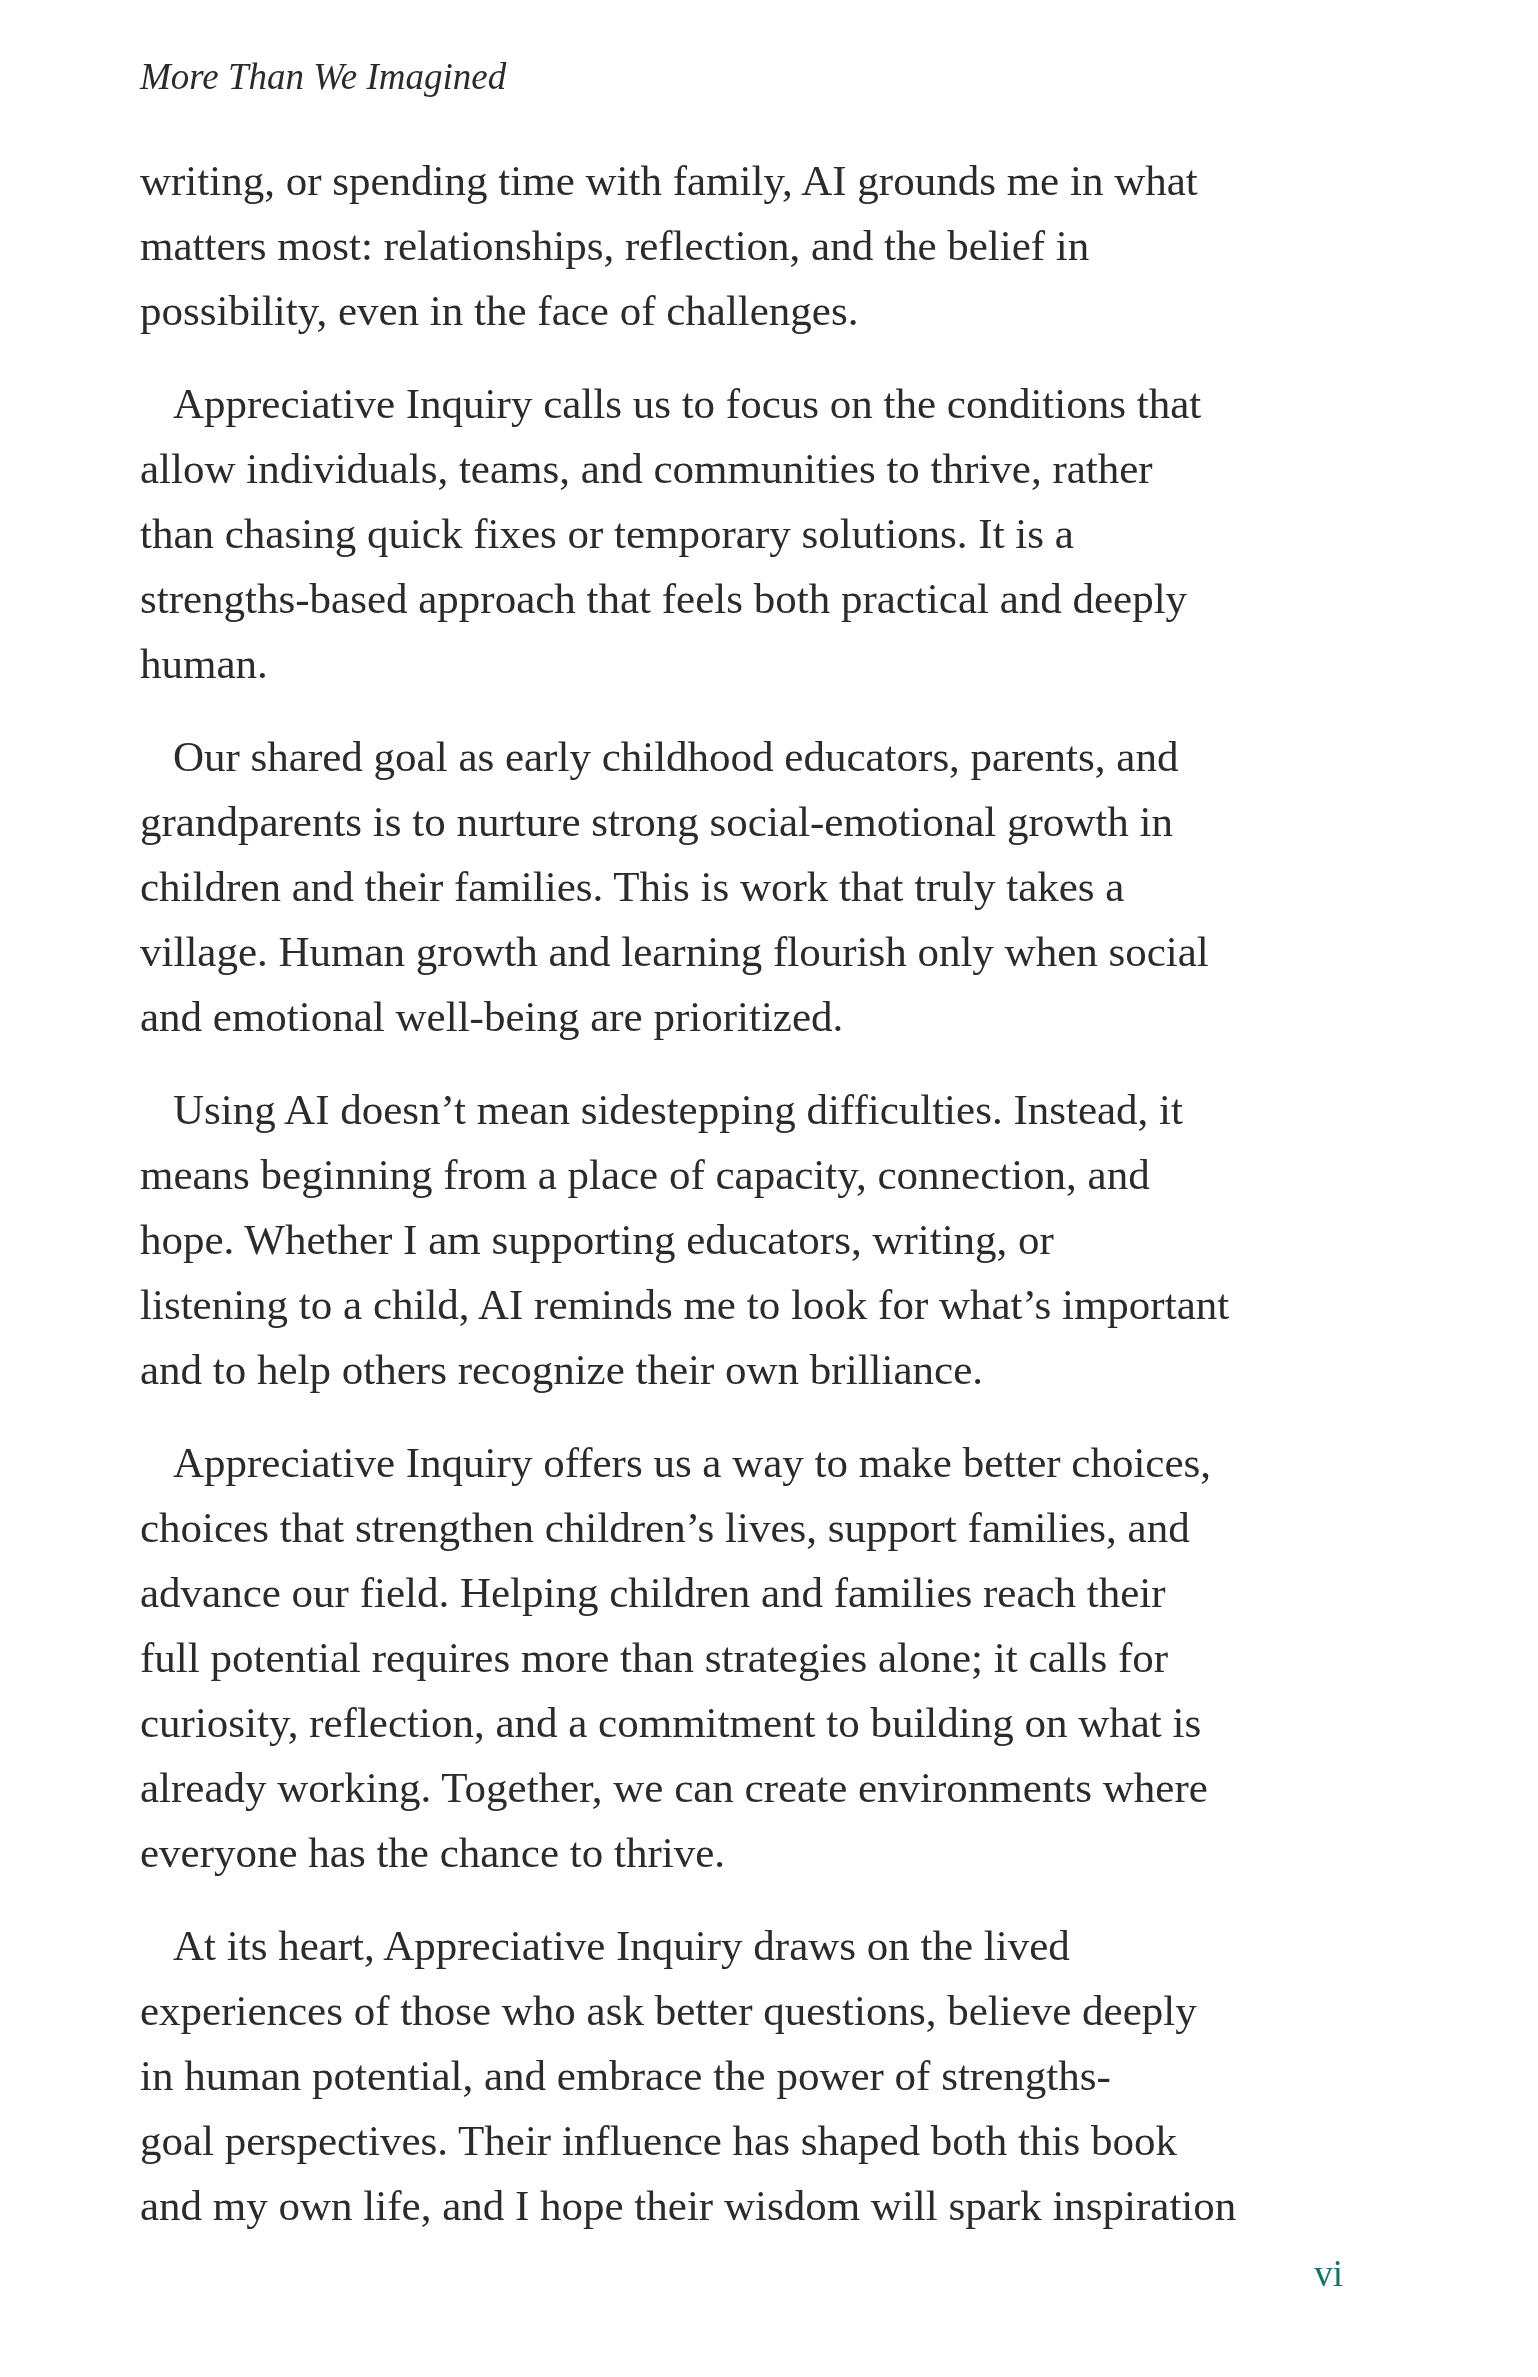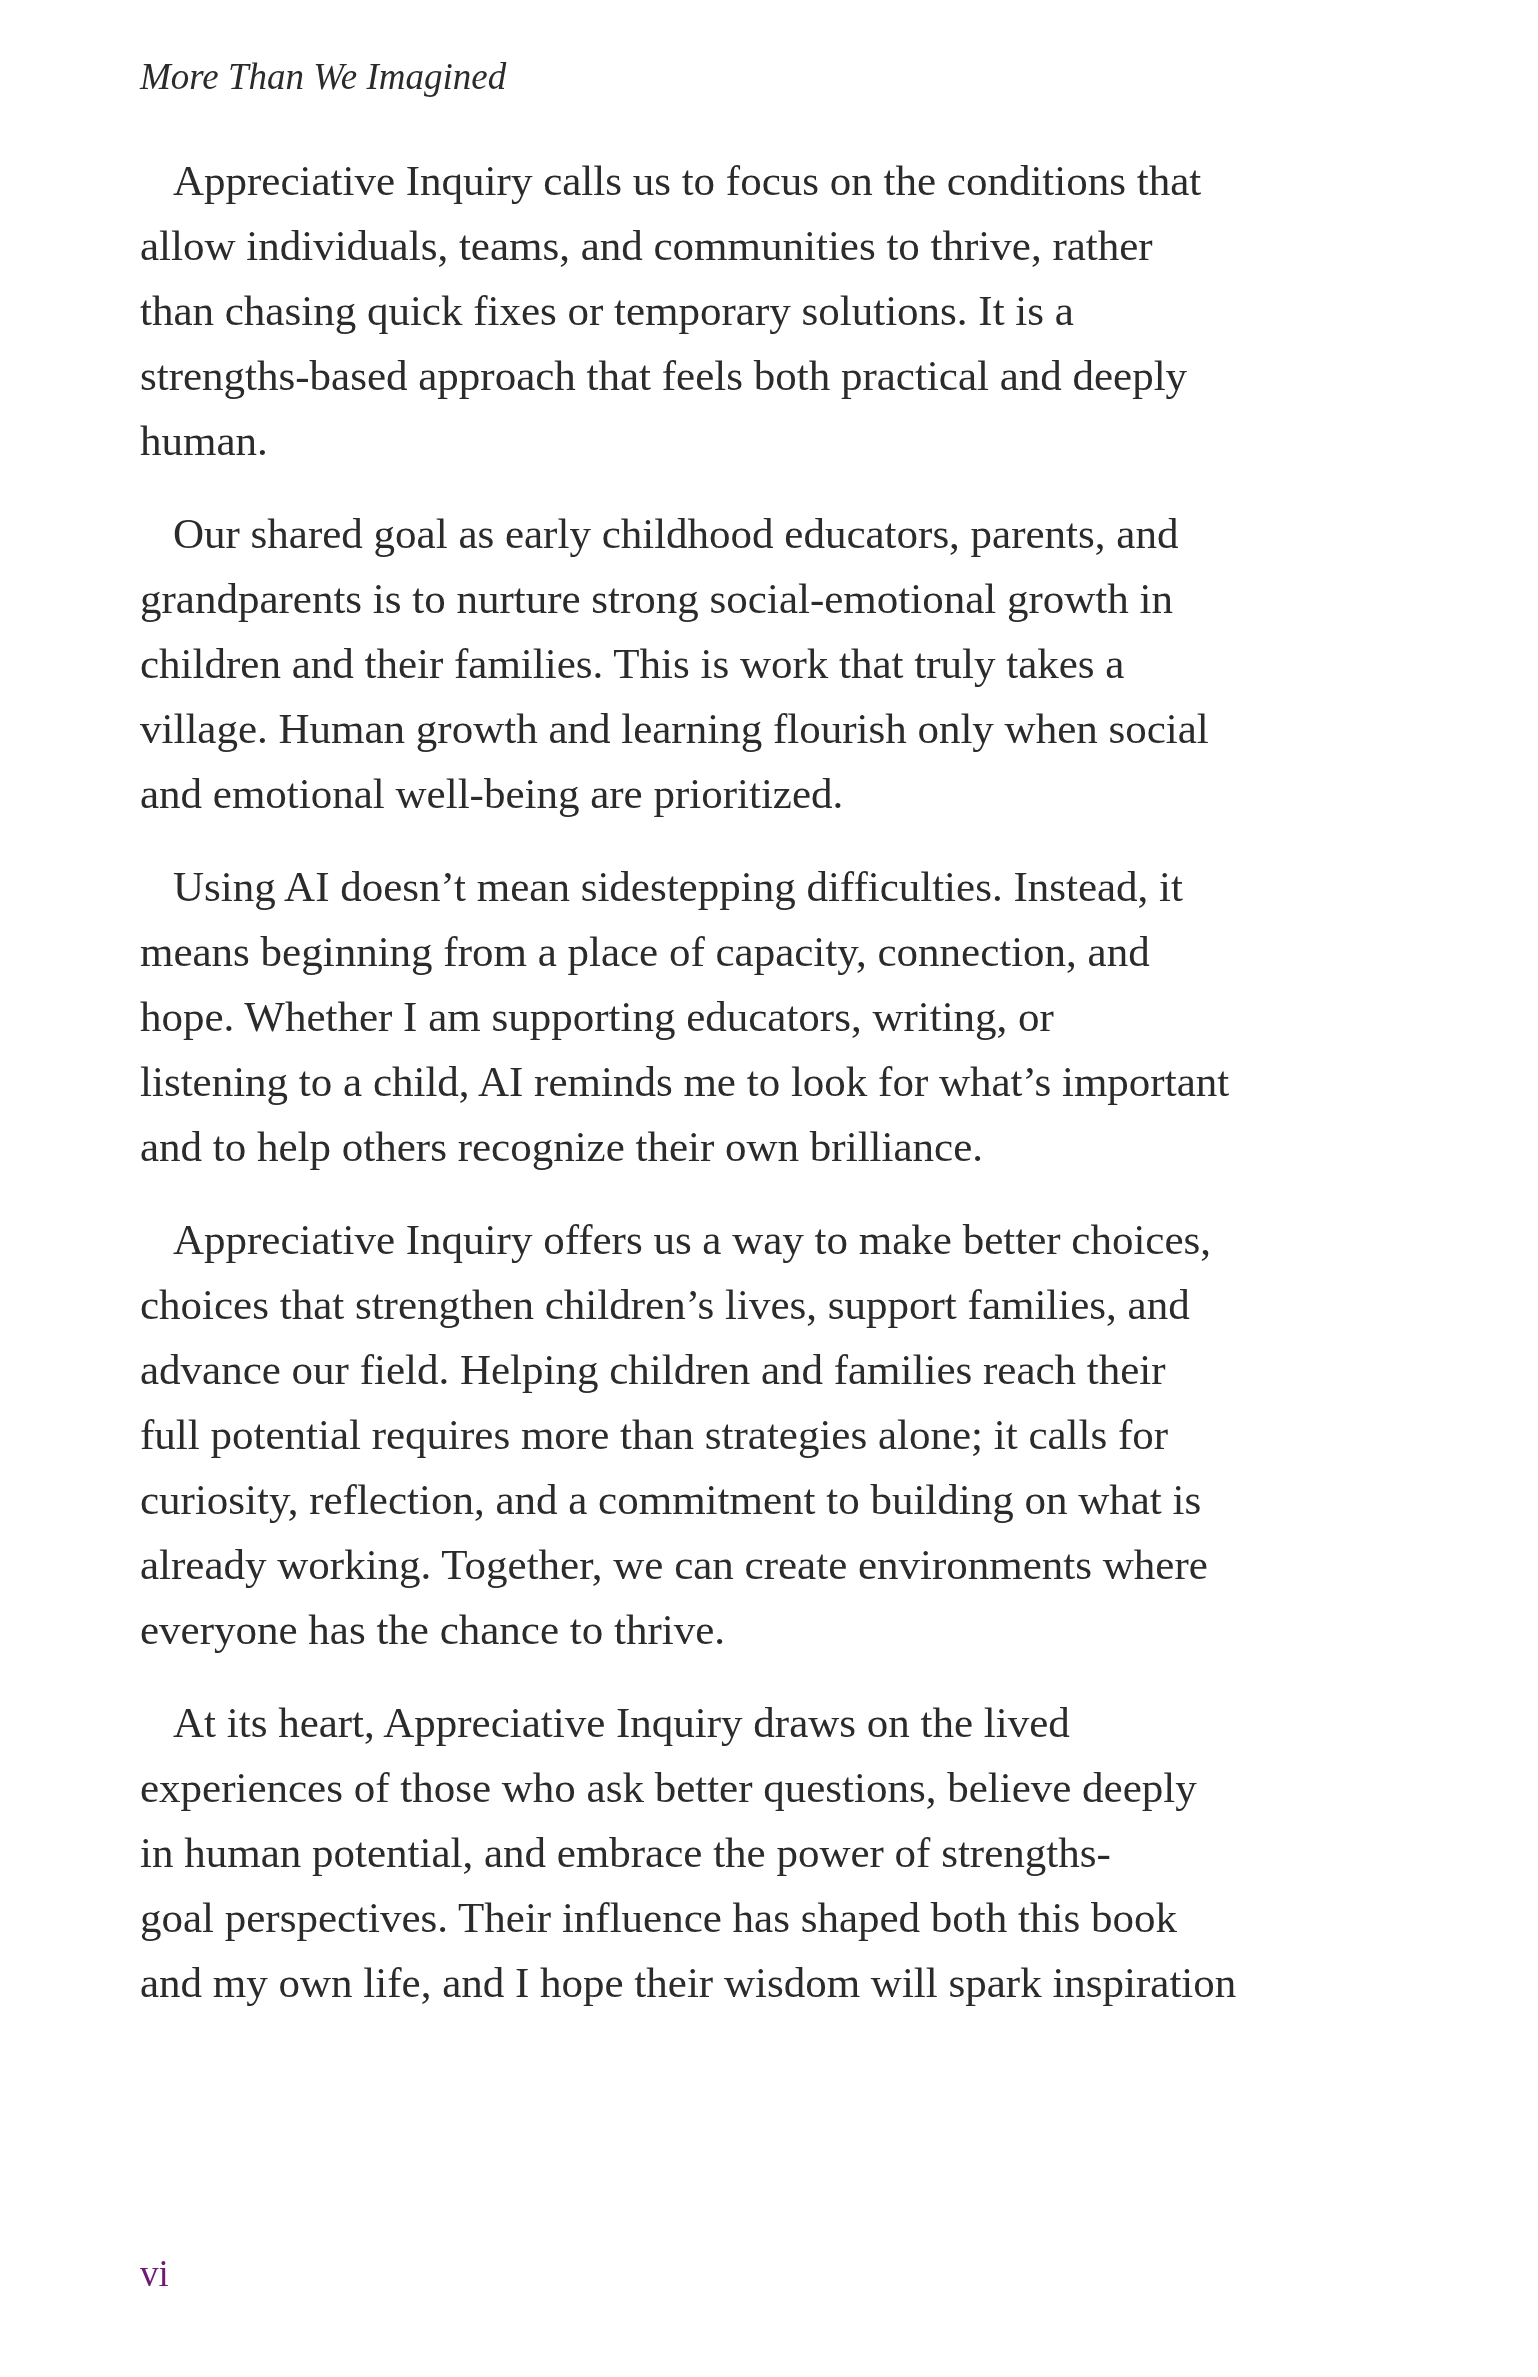--- a/index.html
+++ b/index.html
@@ -41,33 +41,36 @@
     color: #2b2b2b;
   }
   .body-text p.para.indent {
     text-indent: 33px;
   }
   .page-number {
     position: absolute;
     top: 2251px;
     left: 140px;
     width: 1203px;
-    text-align: left;
+    text-align: right;
     font-size: 37px;
     line-height: 45px;
-    color: #701a75;
+    color: #0f766e;
   }
 </style>
 </head>
 <body>
 
 <div class="page" style="color: rgb(43, 43, 43); background: rgb(255, 255, 255);">
   <div class="running-header">More Than We Imagined</div>
 
   <main class="body-text">
+      <p class="para">writing, or spending time with family, AI grounds me in what
+matters most: relationships, reflection, and the belief in
+possibility, even in the face of challenges.</p>
       <p class="para indent">Appreciative Inquiry calls us to focus on the conditions that
 allow individuals, teams, and communities to thrive, rather
 than chasing quick fixes or temporary solutions. It is a
 strengths-based approach that feels both practical and deeply
 human.</p>
       <p class="para indent">Our shared goal as early childhood educators, parents, and
 grandparents is to nurture strong social-emotional growth in
 children and their families. This is work that truly takes a
 village. Human growth and learning flourish only when social
 and emotional well-being are prioritized.</p>

